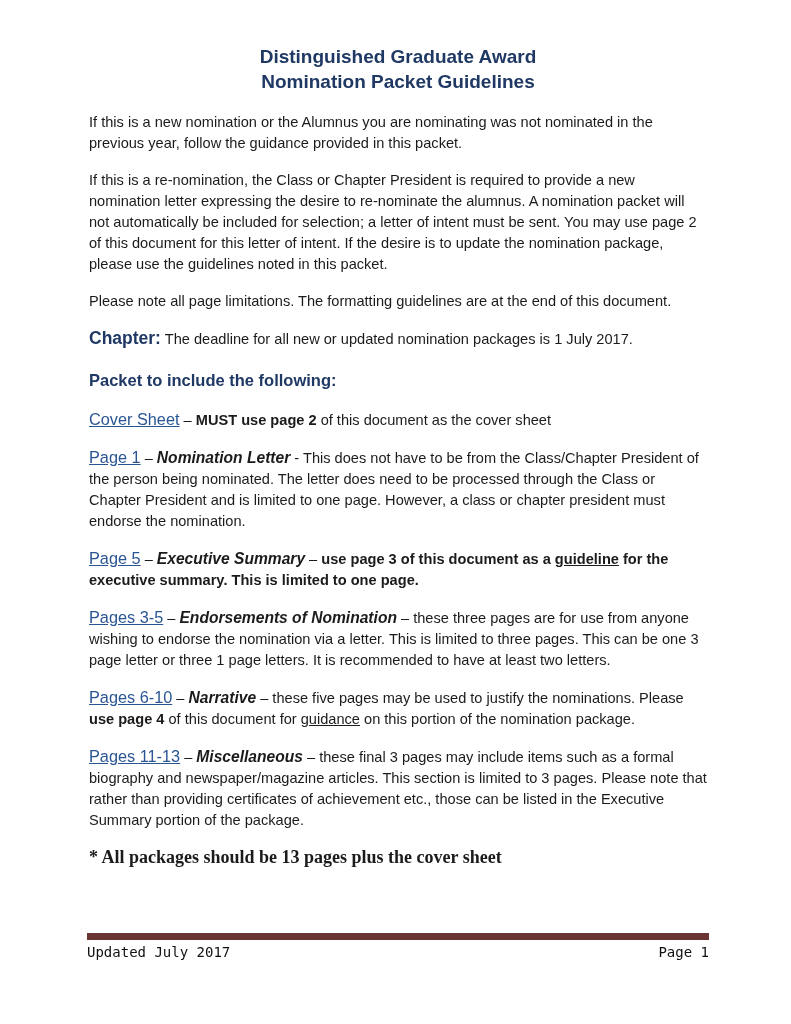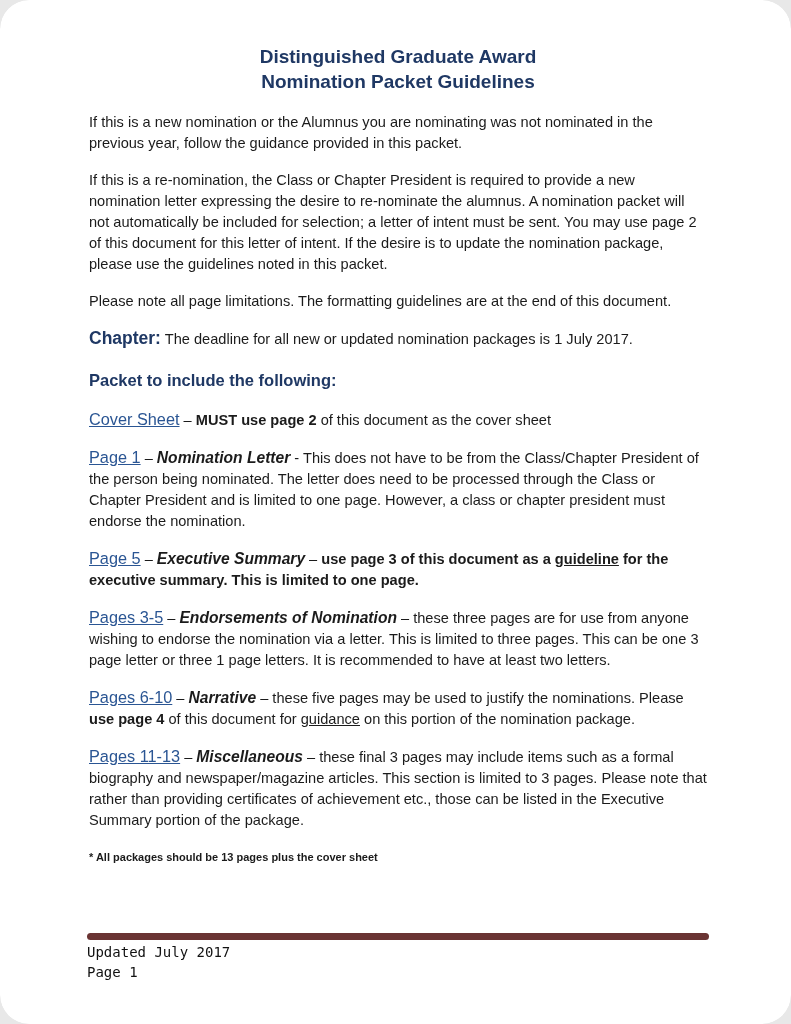--- a/index.html
+++ b/index.html
@@ -1,21 +1,21 @@
 <!DOCTYPE html>
 <html style="--title-blue: #1F3864; --heading-blue: #2A5593; --footer-bar: #6A3433; --text-color: #1b1b1b;"><head>
 <meta charset="utf-8">
 <style>
   :root {
     --title-blue: #1F3864;
     --heading-blue: #2A5593;
     --footer-bar: #6A3433;
     --text-color: #1b1b1b;
   }
-  * { margin: 0; padding: 0; box-sizing: border-box; border-radius: 29px; }
+  * { margin: 0; padding: 0; box-sizing: border-box; }
   html, body { background: #e8e8e8; }
   .page {
     position: relative;
     width: 791px;
     height: 1024px;
     margin: 0 auto;
     background: #ffffff;
     font-family: "Liberation Sans", sans-serif;
     color: var(--text-color);
     overflow: hidden;
@@ -67,42 +67,42 @@
     text-decoration: underline;
     font-size: 16.3px;
   }
   .run-plain { }
   .run-bold { font-weight: bold; }
   .run-bolditalic { font-weight: bold; font-style: italic; font-size: 15.6px; }
   .run-underline { text-decoration: underline; margin-top: 23px; }
   .run-boldunderline { font-weight: bold; text-decoration: underline; text-align: center; }
   .footnote {
     font-weight: bold;
-    font-size: 11px;
+    font-size: 18px;
     line-height: 21px;
+    font-family: Liberation Serif, serif;
   }
   .doc-footer {
     position: absolute;
     left: 87px;
     top: 933px;
     width: 622px;
   }
   .footer-bar {
     height: 7px;
     background: var(--footer-bar);
     margin-bottom: 2px;
   }
   .footer-row {
     display: flex;
     justify-content: space-between;
     font-family: "DejaVu Sans Mono", monospace;
     font-size: 14px;
     line-height: 20px;
     color: #111;
-    flex-direction: column;
   }
 </style>
 </head>
 <body>
 
 <div class="page">
   <div class="content">
 
     <header class="doc-title">
       <div>Distinguished Graduate Award</div>

